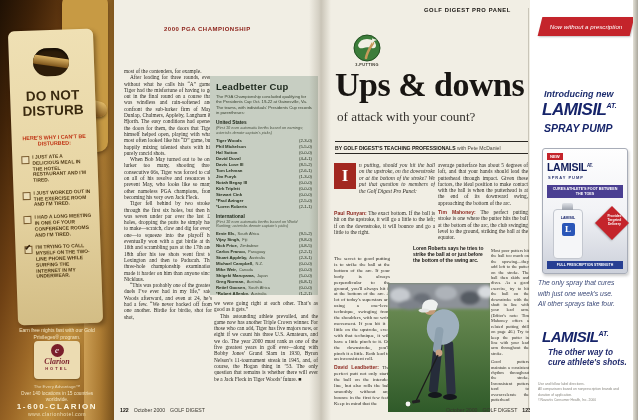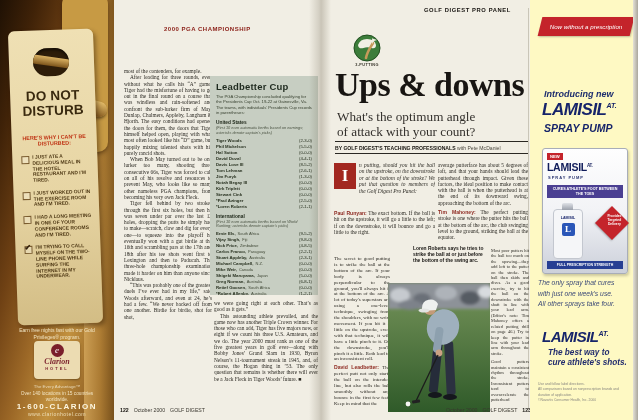--- a/index.html
+++ b/index.html
@@ -102,21 +102,21 @@
   .rcol1-narrow .leadp{font-size:5px;line-height:5.9px;}
   .rcol2-top{position:absolute;left:438px;top:162px;width:90px;height:83px;overflow:hidden;}
   .photo-caption{position:absolute;left:413px;top:246px;width:77px;font-family:"Liberation Sans",sans-serif;
     font-weight:bold;font-size:4.9px;line-height:1.22;color:#14120f;}
   .photo{position:absolute;left:388px;top:283px;width:102px;height:129px;overflow:hidden;
     background:linear-gradient(#70825e 0%,#5c7d48 30%,#3a6330 100%);}
   .rcol2-narrow{position:absolute;left:491px;top:248px;width:38px;height:160px;overflow:hidden;}
   .rcol2-narrow .leadp{font-size:4.4px;line-height:5.4px;}
 
   
-  .lamisil-ad{position:absolute;left:530px;top:0;width:108px;height:420px;background:#fef9c3;
+  .lamisil-ad{position:absolute;left:530px;top:0;width:108px;height:420px;background:#ffffff;
     font-family:"Liberation Sans",sans-serif;overflow:hidden;}
   .lam-edge{position:absolute;right:0;top:0;width:5px;height:420px;background:linear-gradient(90deg,#e4e1d7,#aaa79c);}
   .lam-banner{position:absolute;left:10px;top:17px;width:92px;height:19px;background:#c4242b;
     transform:skewX(-14deg);box-shadow:1px 1px 2px rgba(0,0,0,.25);}
   .lam-banner span{display:block;transform:skewX(14deg);color:#fff;font-style:italic;
     font-size:6.2px;line-height:19px;text-align:center;}
   .lam-intro{position:absolute;left:14px;top:89px;font-weight:bold;font-style:italic;font-size:9px;color:#1d2d6e;}
   .lam-brand{position:absolute;left:12px;top:100px;font-weight:bold;font-style:italic;
     font-size:17px;letter-spacing:-.5px;color:#16246a;}
   .lam-brand sup,.lam-logo sup{font-size:7px;letter-spacing:0;}
@@ -399,21 +399,20 @@
         <circle cx="14" cy="14" r="13" fill="#3c7d3a" stroke="#224f20" stroke-width="1"></circle>
         <path d="M5,11 Q7,5 14,5 Q22,5 23,11 Q23,15 18.5,14 Q14,12.6 10.5,14 Q5.5,15.4 5,11 Z" fill="#f2f0e4"></path>
         <path d="M13,24 C14,18 17,14 20,9" fill="none" stroke="#c59a5a" stroke-width="2.6" stroke-linecap="round"></path>
         <line x1="19.5" y1="9.5" x2="19.5" y2="4.5" stroke="#f2f0e4" stroke-width="0.8"></line>
         <path d="M19.5,4.5 L24,6 L19.5,7.5 Z" fill="#f2f0e4"></path>
       </svg>
     </div>
     <div class="icon-label">3-PUTTING</div>
     <h1 class="rp-title">Ups &amp; downs</h1>
     <div class="rp-sub">
-      <span>What's the optimum angle</span>
       <span>of attack with your count?</span>
     </div>
     <div class="rp-byline">
       <span class="bl-bold">BY GOLF DIGEST'S TEACHING PROFESSIONALS</span>
       <span class="bl-normal">with Pete McDaniel</span>
     </div>
     <div class="rintro">
       <div class="dropcap">I</div>
       <p class="intro-italic">n putting, should you hit the ball on the upstroke, on the downstroke or at the bottom of the stroke? We put that question to members of the Golf Digest Pro Panel:</p>
     </div>
@@ -504,21 +503,21 @@
       </div>
       <div class="pk-strength">FULL PRESCRIPTION STRENGTH</div>
     </div>
     <div class="lam-copy">
       <span>The only spray that cures</span>
       <span>with just one week's use.</span>
       <span>All other sprays take four.</span>
     </div>
     <div class="lam-logo"><span>LAMISIL</span><sup>AT.</sup></div>
     <div class="lam-tagline">
-      <span>The best way to</span>
+      <span>The other way to</span>
       <span>cure athlete's shots.</span>
     </div>
     <div class="lam-legal">
       <span>Use and follow label directions.</span>
       <span>All comparisons based on nonprescription brands and duration of application.</span>
       <span>©Novartis Consumer Health, Inc. 2000</span>
     </div>
     <div class="lam-edge"></div>
   </aside>
 

